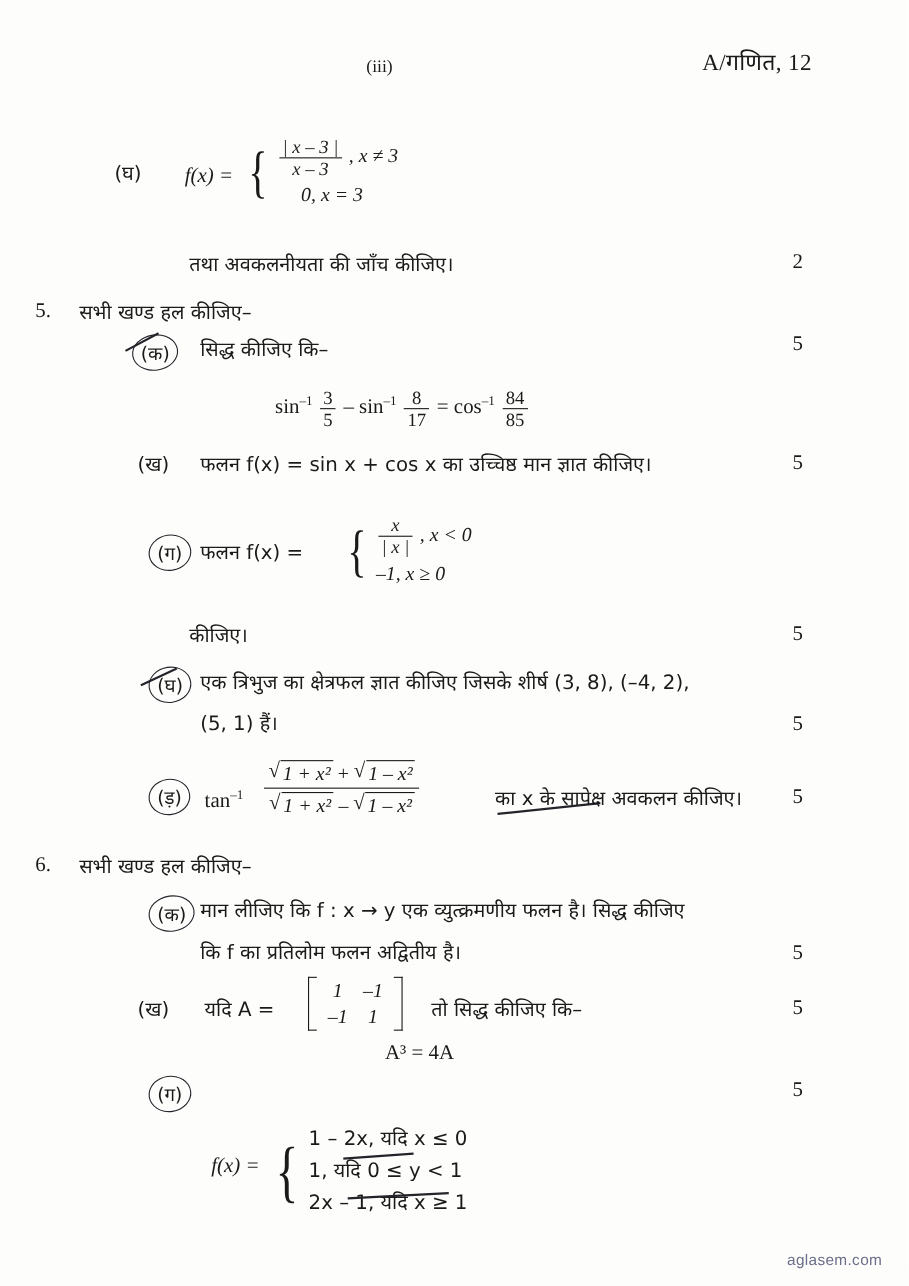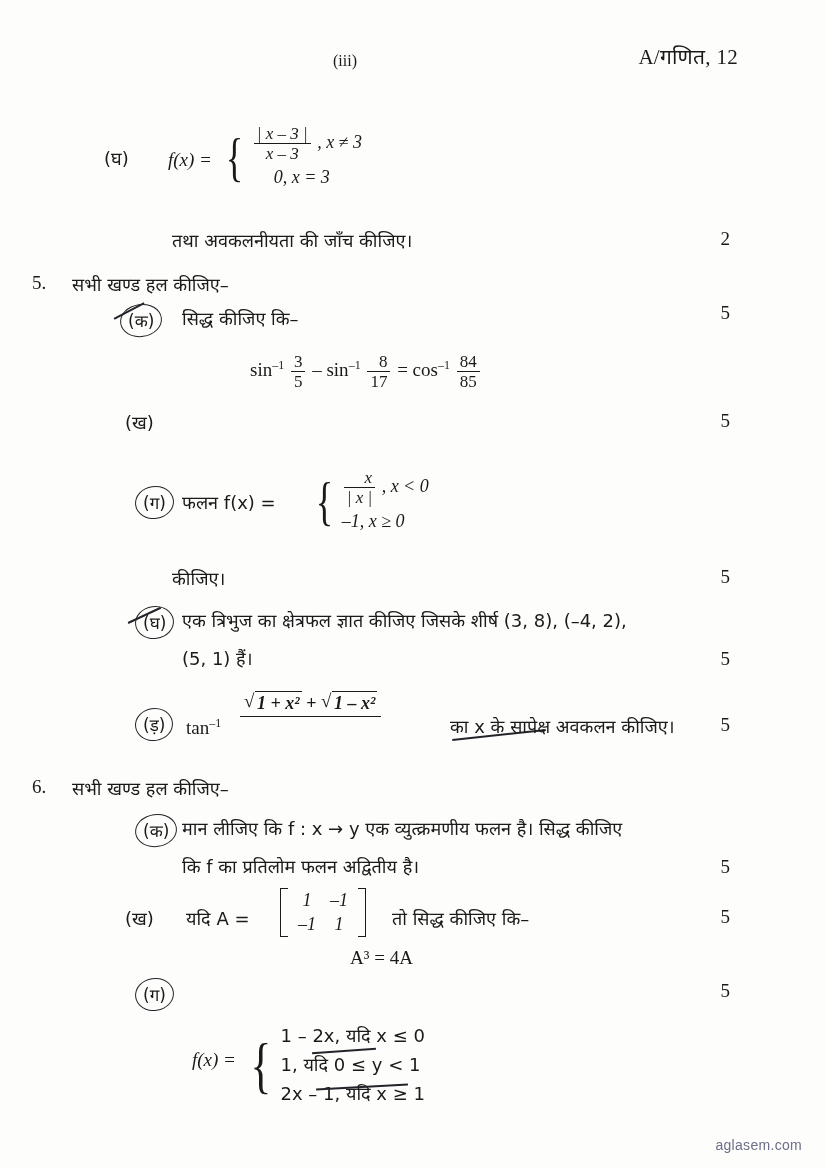--- a/index.html
+++ b/index.html
@@ -91,21 +91,20 @@
     vertical-align: middle;
     text-align: center;
     font-size: 17px;
     line-height: 1.12;
     margin: 0 2px;
   }
   .frac .num {
     display: block;
     padding: 0 3px;
     border-bottom: 1.3px solid #1a1a1a;
-    text-align: right;
   }
   .frac .den {
     display: block;
     padding: 0 3px;
   }
   .brace {
     display: inline-block;
     font-size: 52px;
     line-height: 0.72;
     vertical-align: middle;
@@ -140,21 +139,20 @@
   .radical > span {
     border-top: 1.2px solid #1a1a1a;
     padding: 0 2px;
     display: inline-block;
   }
   .bigfrac {
     display: inline-block;
     text-align: center;
     vertical-align: middle;
     line-height: 1.3;
-    font-weight: bold;
   }
   .bigfrac .num {
     display: block;
     border-bottom: 1.3px solid #1a1a1a;
     padding: 0 4px 1px;
   }
   .bigfrac .den {
     display: block;
     padding: 2px 4px 0;
   }
@@ -237,20 +235,21 @@
   <div class="blk" style="left:250px; top:352px;">
     <span>sin</span><span class="sup">–1</span>
     <span class="frac"><span class="num">3</span><span class="den">5</span></span>
     <span>– sin</span><span class="sup">–1</span>
     <span class="frac"><span class="num">8</span><span class="den">17</span></span>
     <span>= cos</span><span class="sup">–1</span>
     <span class="frac"><span class="num">84</span><span class="den">85</span></span>
   </div>
 
   <div class="blk devnag" style="left:125px; top:410px;">(ख)</div>
+  <div class="blk devnag" style="left:182px; top:410px;">फलन f(x) = sin x + cos x का उच्चिष्ठ मान ज्ञात कीजिए।</div>
   <div class="marks" style="top:410px;">5</div>
 
   <div class="circled devnag" style="left:140px; top:490px;">(ग)</div>
   <div class="blk devnag" style="left:182px; top:490px;">फलन f(x) =</div>
   <div class="blk" style="left:312px; top:468px;">
     <span class="brace">{</span>
     <span class="cases">
       <span style="display:block;">
         <span class="frac">
           <span class="num mathit">x</span>
@@ -271,20 +270,25 @@
   <div class="marks" style="top:648px;">5</div>
 
   <div class="circled devnag" style="left:140px; top:712px;">(ड़)</div>
   <div class="blk" style="left:186px; top:714px;">
     <span>tan</span><span class="sup">–1</span>
   </div>
   <div class="blk bigfrac" style="left:240px; top:690px; font-size:18px;">
     <span class="num">
       <span class="radical"><span class="mathit">1 + x²</span></span>
       +
+      <span class="radical"><span class="mathit">1 – x²</span></span>
+    </span>
+    <span class="den">
+      <span class="radical"><span class="mathit">1 + x²</span></span>
+      –
       <span class="radical"><span class="mathit">1 – x²</span></span>
     </span>
   </div>
   <div class="hand-line" style="left:452px; top:734px; width:94px; transform:rotate(-6deg);"></div>
   <div class="blk devnag" style="left:450px; top:714px;">का x के सापेक्ष अवकलन कीजिए।</div>
   <div class="marks" style="top:714px;">5</div>
 
   <div class="qnum" style="left:32px; top:776px;">6.</div>
   <div class="blk devnag" style="left:72px; top:776px;">सभी खण्ड हल कीजिए–</div>
 

